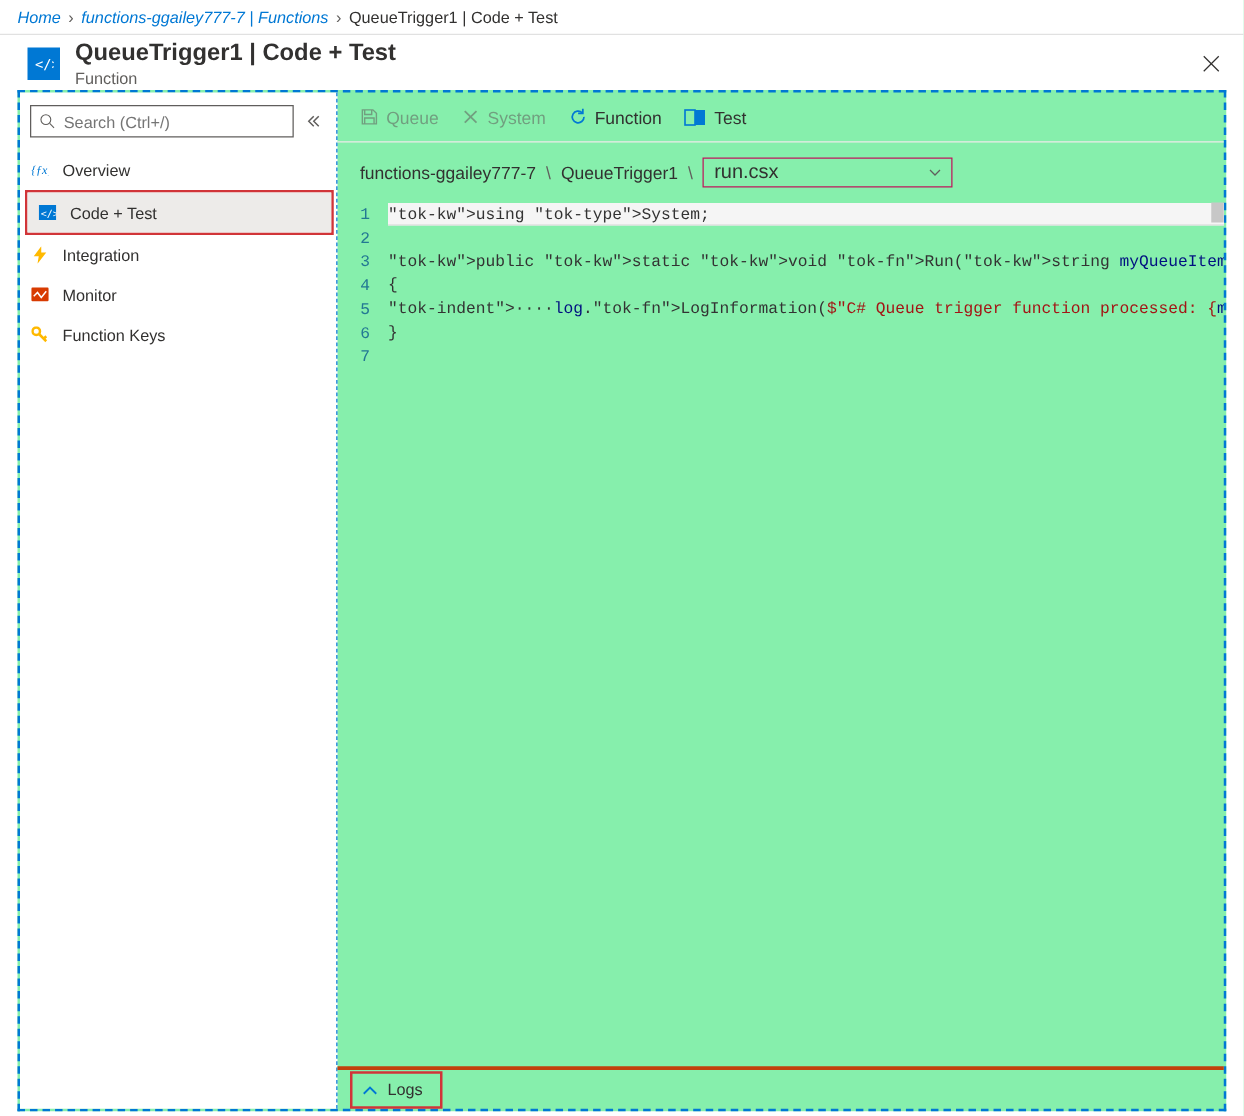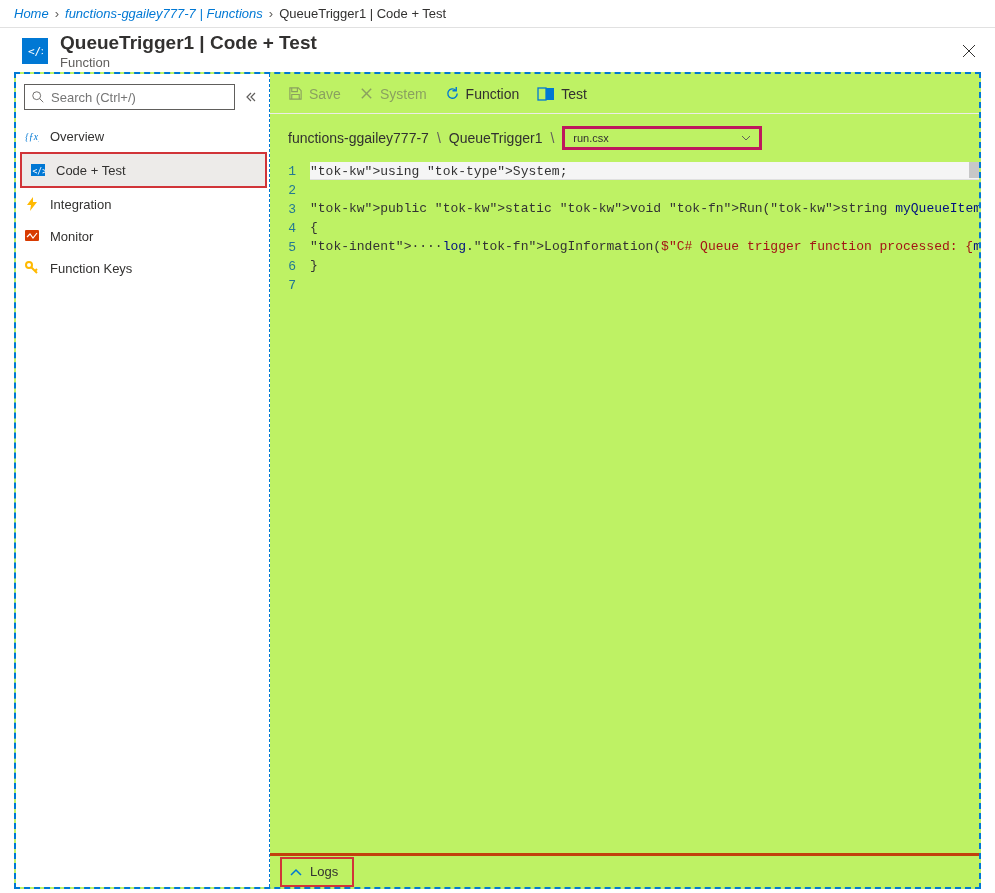--- a/index.html
+++ b/index.html
@@ -51,21 +51,21 @@
       width: 24px; height: 24px; display: flex; align-items: center; justify-content: center;
     }
 
     
     .main-area {
       border: 2px dashed #0078d4;
       margin: 0 14px 2px 14px;
       height: calc(893px - 28px - 44px - 4px);
       display: flex;
       position: relative;
-      background: #bef264;
+      background: #86efac;
     }
 
     
     .sidebar {
       width: 254px;
       border-right: 1px dashed #0078d4;
       display: flex;
       flex-direction: column;
       padding-top: 10px;
       background: #fff;
@@ -146,26 +146,26 @@
     .path-row {
       height: 48px;
       display: flex; align-items: center;
       padding: 0 18px;
       gap: 8px;
       font-size: 14px;
       color: #323130;
     }
     .path-row .sep { color: #605e5c; }
     .file-select {
-      border: 3px solid #be185d;
+      border: 1px solid #be185d;
       height: 24px;
       width: 200px;
       display: flex; align-items: center; justify-content: space-between;
       padding: 0 8px;
-      font-size: 11px;
+      font-size: 16px;
       cursor: pointer;
     }
 
     
     .editor-wrap {
       flex: 1;
       display: flex;
       overflow: hidden;
       position: relative;
       font-family: Consolas, 'Courier New', monospace;
@@ -315,21 +315,21 @@
     </div>
   </div>
 
   <div class="content">
 
     <div class="toolbar">
       <div class="tbtn disabled">
         <svg width="15" height="15" viewBox="0 0 16 16">
             <path d="M2 2h9l3 3v9H2z M4 2v4h6V2 M4 14v-5h8v5" fill="none" stroke="#605e5c" stroke-width="1.2"></path>
           </svg>
-        <span>Save</span>
+        <span>Queue</span>
       </div>
       <div class="tbtn disabled">
         <svg width="15" height="15" viewBox="0 0 16 16">
             <line x1="3" y1="3" x2="13" y2="13" stroke="#605e5c" stroke-width="1.5"></line>
             <line x1="13" y1="3" x2="3" y2="13" stroke="#605e5c" stroke-width="1.5"></line>
           </svg>
         <span>System</span>
       </div>
       <div class="tbtn enabled blue">
         <svg width="15" height="15" viewBox="0 0 16 16">

